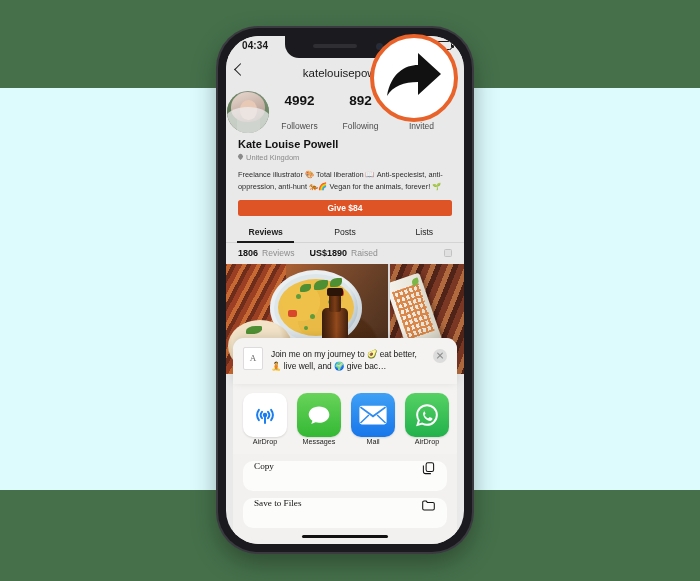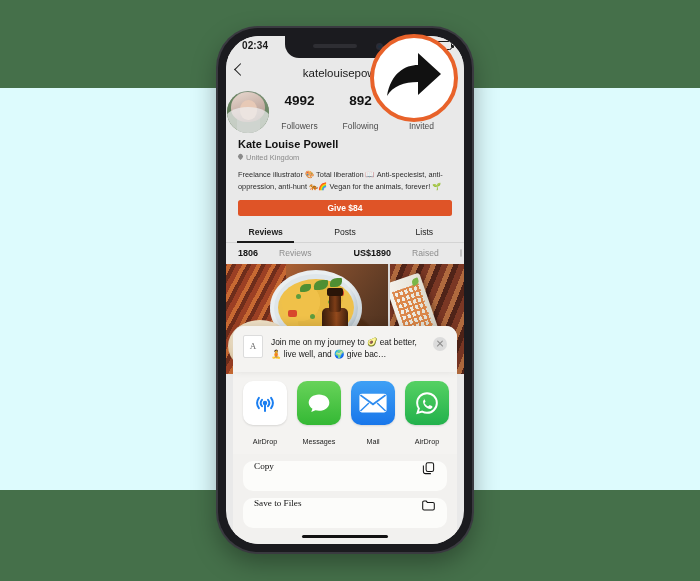--- a/index.html
+++ b/index.html
@@ -189,21 +189,21 @@
     color:#222; padding: 4px 0 5px;
     position:relative;
   }
   .tab.active { font-weight: bold; }
   .tab.active::after {
     content:""; position:absolute; left:14%; right:14%; bottom:-1px;
     height:1.6px; background:#1a1a1a;
   }
   .meta-row {
     background:#e9e9e9; display:flex; align-items:center;
-    padding: 5px 12px 6px 12px; gap: 21px;
+    padding: 5px 12px 6px 12px; gap: 4px;
   }
   .meta-strong { font-size: 9px; font-weight: bold; color:#111; }
   .meta-soft { font-size: 8.6px; color:#8d8d8d; }
   .meta-sp { width: 7px; }
   .meta-box {
     margin-left:auto; width:8px; height:8px;
     border:1px solid #c2c2c2; border-radius:1.5px; background:#e0e0e0;
   }
 
   
@@ -342,21 +342,21 @@
     padding: 9px 10px 8px 10px;
     overflow:hidden;
   }
   .app-item { flex:0 0 44px; text-align:center; }
   .app-tile {
     width: 44px; height: 44px; border-radius: 10px;
     display:flex; align-items:center; justify-content:center;
     box-shadow: 0 1px 2px rgba(0,0,0,.12);
     overflow:hidden;
   }
-  .app-name { font-size: 7.2px; color:#1c1c1c; margin-top: 12px; }
+  .app-name { font-size: 7.2px; color:#1c1c1c; margin-top: 0; }
 
   .tile-airdrop { background:#fff; }
   .tile-messages { background: linear-gradient(#68d35a,#34b834); }
   .tile-mail { background: linear-gradient(#3fa0f5,#1876ea); }
   .tile-whatsapp { background: linear-gradient(#56d163,#22b14c); }
 
   .action-list { padding: 7px 10px 0 10px; background: transparent; }
   .action-row {
     background:#fcfcfa;
     border-radius: 10px;
@@ -397,21 +397,21 @@
 
 <div class="phone">
   <div class="phone-inner">
 
     <div class="notch">
       <div class="notch-speaker"></div>
       <div class="notch-cam"></div>
     </div>
 
     <div class="statusbar">
-      <div class="status-time">02:34</div>
+      <div class="status-time">04:34</div>
       <div class="status-right">
         <span class="sig-bars">
           <i></i>
             <i></i>
             <i></i>
             <i></i>
         </span>
         <span class="batt">
           <span class="batt-fill"></span>
         </span>

